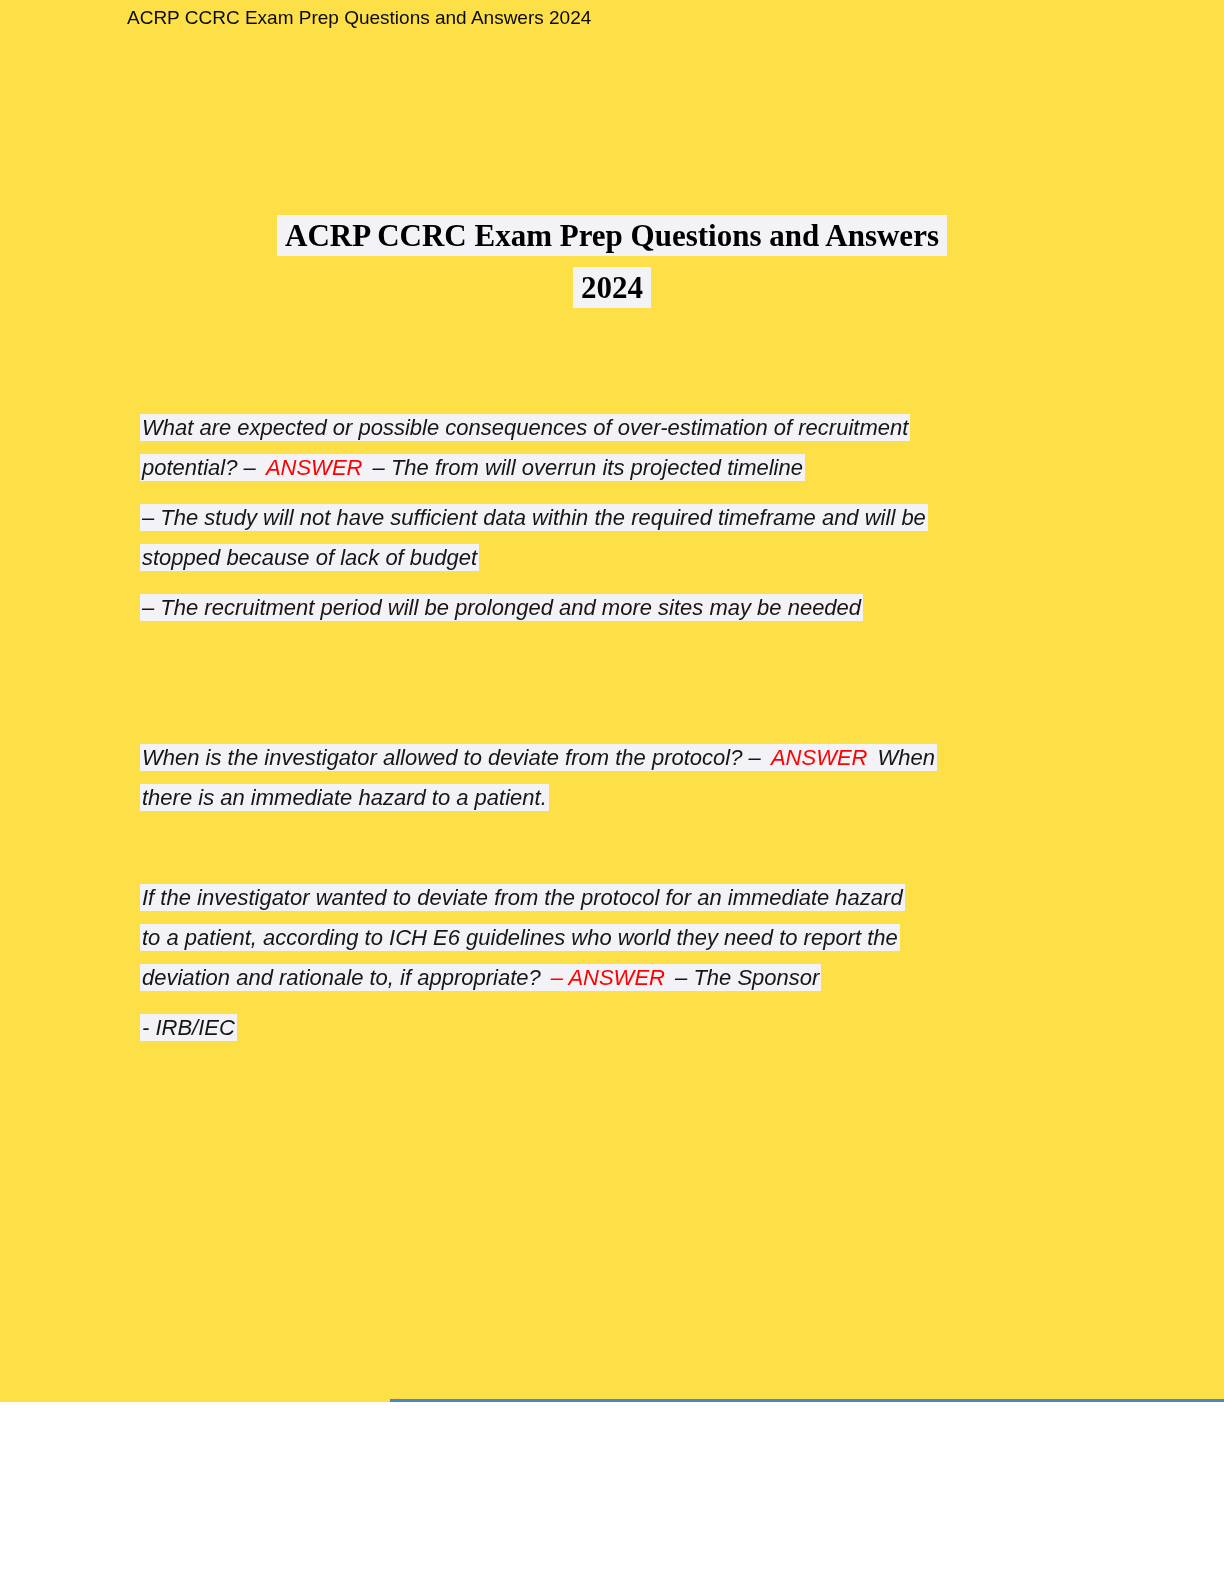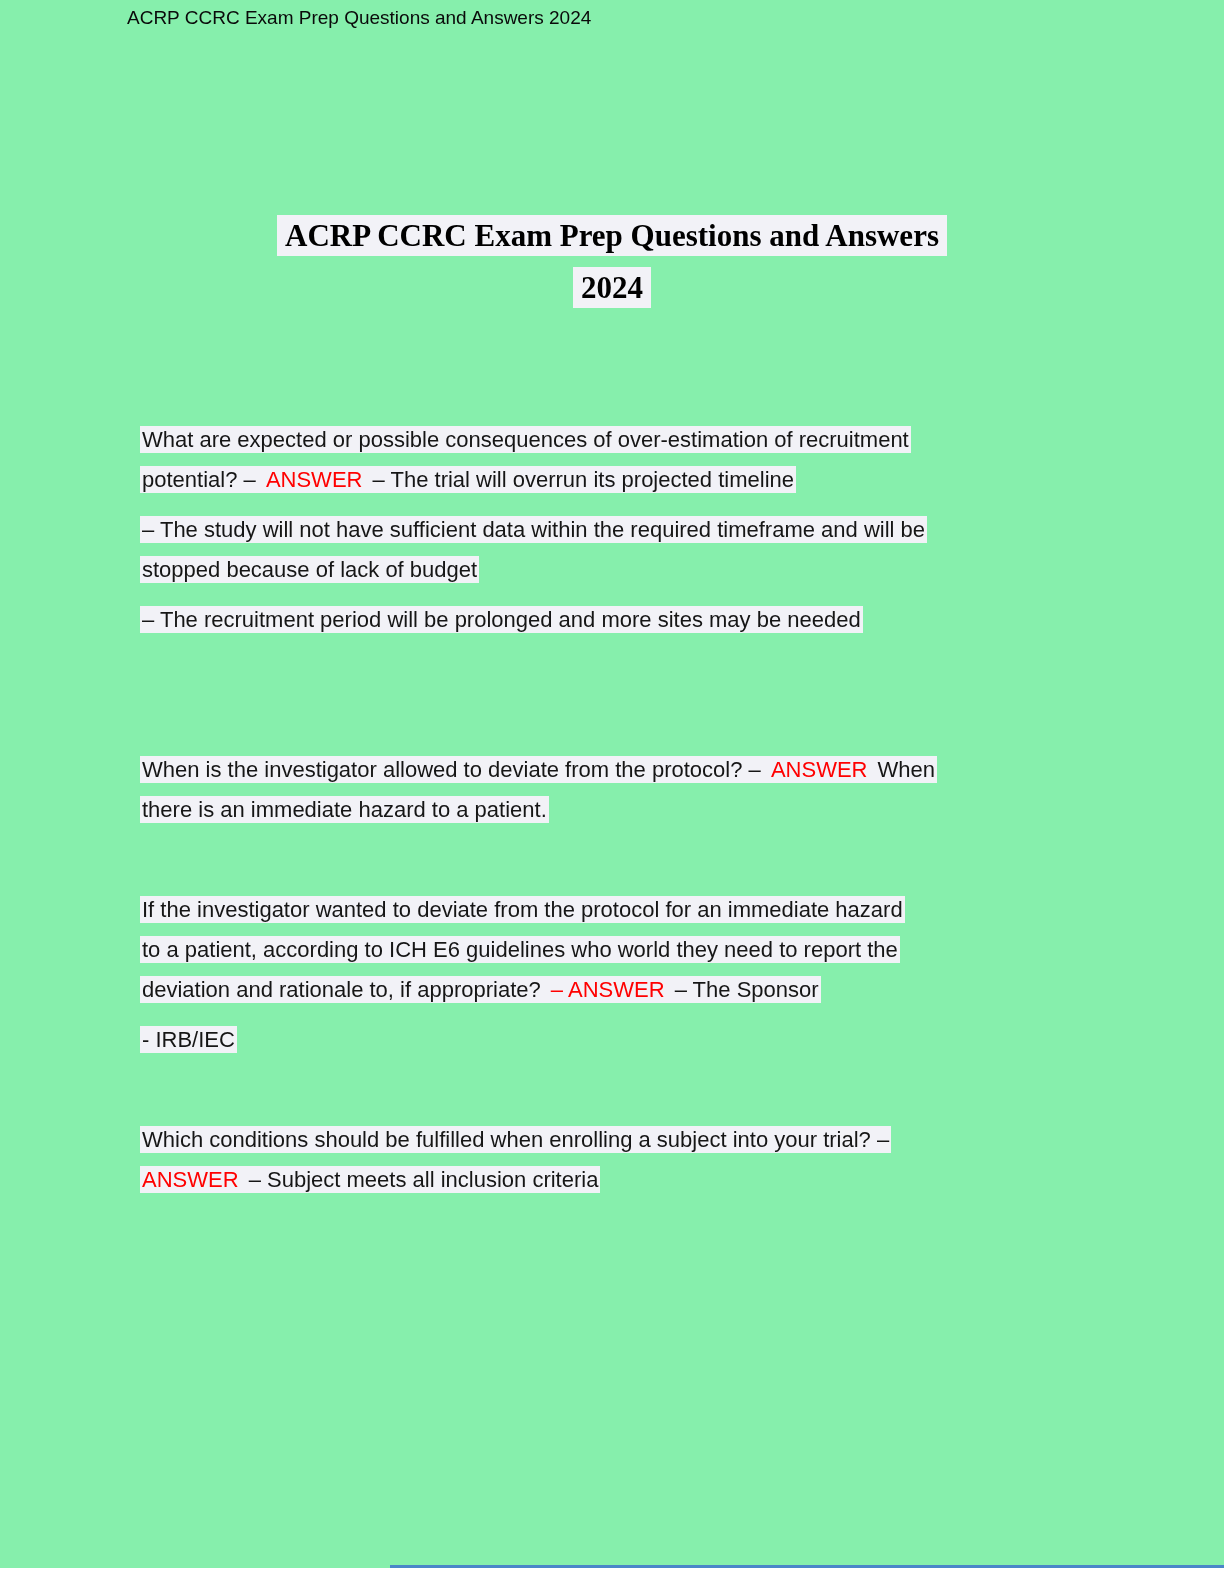--- a/index.html
+++ b/index.html
@@ -4,22 +4,22 @@
 <style>
   :root{
     --text:#161616;
     --red:#ff0000;
     --hl:#f2f2f7;
     --blue:#4a86c8;
   }
   html,body{margin:0;padding:0;background:#ffffff;}
   .page{
     position:relative;
-    width:1224px;height:1568px;
-    background:#86efac;
+    width:1224px;height:1402px;
+    background:#fde047;
     overflow:hidden;
     font-family:"Liberation Sans","DejaVu Sans",sans-serif;
     color:var(--text);
   }
   .running-header{
     position:absolute;top:6px;left:127px;
     font-size:19px;line-height:24px;color:#0a0a0a;
     white-space:nowrap;
   }
   .title-wrap{
@@ -31,22 +31,22 @@
     font-family:"Liberation Serif","DejaVu Serif",serif;
     font-weight:700;
     font-size:31px;line-height:52px;
     color:#000000;
     white-space:pre-wrap;
     background:var(--hl);
     padding:3px 8px;
     -webkit-box-decoration-break:clone;box-decoration-break:clone;
   }
   .doc-body{
-    position:absolute;top:420px;left:140px;width:1010px;
-    font-size:22px;line-height:40px;
+    position:absolute;top:408px;left:140px;width:1010px;
+    font-size:22px;line-height:40px;font-style:italic;
   }
   .para{
     margin:0 0 10px 0;
     min-height:40px;
     white-space:pre-wrap;
   }
   .seg{
     background:var(--hl);
     padding:1px 2px;
     -webkit-box-decoration-break:clone;box-decoration-break:clone;
@@ -63,32 +63,30 @@
 <div class="page">
   <div class="running-header">ACRP CCRC Exam Prep Questions and Answers 2024</div>
 
   <div class="title-wrap">
     <h1 class="title" style="margin:0;display:inline;">ACRP CCRC Exam Prep Questions and Answers
 2024</h1>
   </div>
 
   <div class="doc-body">
       <p class="para"><span class="seg">What are expected or possible consequences of over-estimation of recruitment
-potential? – </span><span class="seg red">ANSWER</span><span class="seg"> – The trial will overrun its projected timeline</span></p>
+potential? – </span><span class="seg red">ANSWER</span><span class="seg"> – The from will overrun its projected timeline</span></p>
       <p class="para"><span class="seg">– The study will not have sufficient data within the required timeframe and will be
 stopped because of lack of budget</span></p>
       <p class="para"><span class="seg">– The recruitment period will be prolonged and more sites may be needed</span></p>
       <p class="para"></p>
       <p class="para"></p>
       <p class="para"><span class="seg">When is the investigator allowed to deviate from the protocol? – </span><span class="seg red">ANSWER</span><span class="seg"> When
 there is an immediate hazard to a patient.</span></p>
       <p class="para"></p>
       <p class="para"><span class="seg">If the investigator wanted to deviate from the protocol for an immediate hazard
 to a patient, according to ICH E6 guidelines who world they need to report the
 deviation and rationale to, if appropriate? </span><span class="seg red">– ANSWER</span><span class="seg"> – The Sponsor</span></p>
       <p class="para"><span class="seg">- IRB/IEC</span></p>
       <p class="para"></p>
-      <p class="para"><span class="seg">Which conditions should be fulfilled when enrolling a subject into your trial? –
-</span><span class="seg red">ANSWER</span><span class="seg"> – Subject meets all inclusion criteria</span></p>
     </div>
 
   <div class="bottom-line"></div>
 </div>
 
 </body></html>

